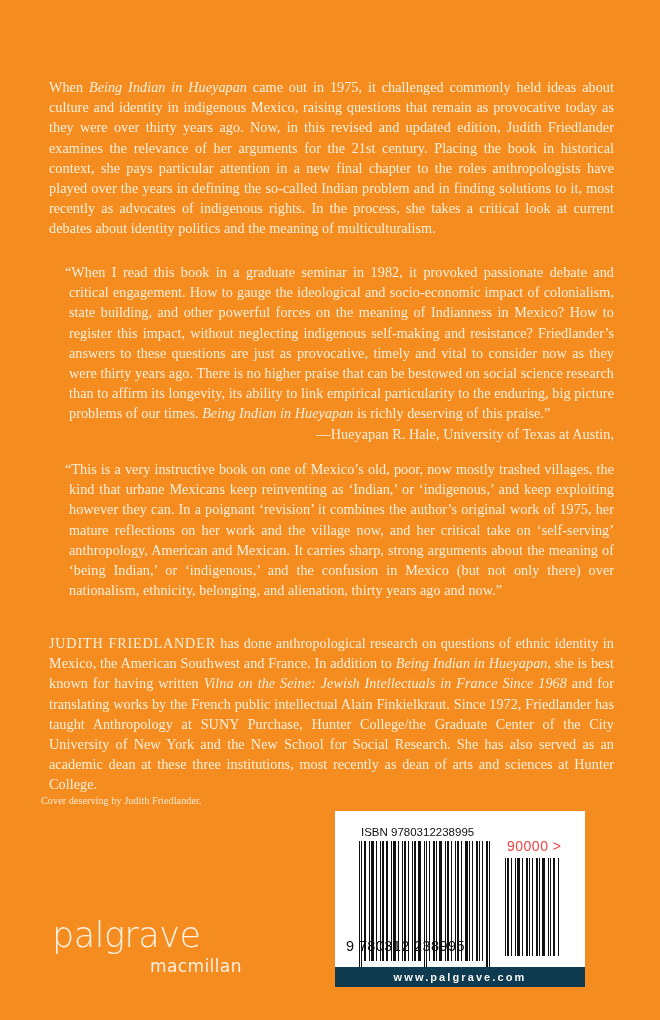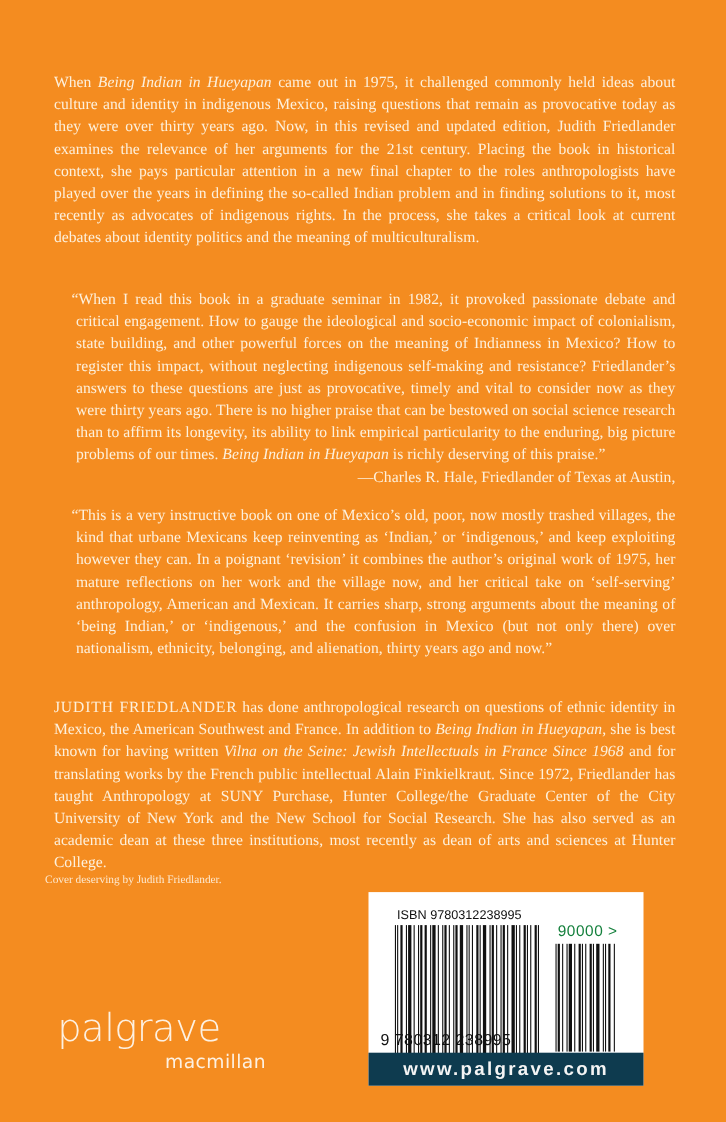--- a/index.html
+++ b/index.html
@@ -11,21 +11,21 @@
     color:#fdf0dc;
   }
   .text-block {
     position:absolute; left:49px; width:565px;
     font-size:14.2px; line-height:20.2px;
     text-align:justify;
     letter-spacing:0.05px;
   }
   .text-block p { margin:0; }
   .text-block em { font-style:italic; }
-  #blurb { top:65px; }
+  #blurb { top:77px; }
   #quote1 { top:262px; }
   #quote2 { top:459px; }
   #bio { top:633px; }
   .attribution { text-align:right; display:block; }
   .quote p { text-indent:-4px;margin-left:20px; }
   .smallcaps { letter-spacing:0.8px; }
   #credit {
     position:absolute; left:41px; top:795px;
     font-size:10.3px; color:#fde9d0;
   }
@@ -35,37 +35,37 @@
     background:#ffffff;
   }
   #barcode-box .isbn-label {
     position:absolute; left:26px; top:15px;
     font-family:"Liberation Sans", "DejaVu Sans", sans-serif;
     font-size:11.5px; color:#111;
   }
   #barcode-box .addon-label {
     position:absolute; left:172px; top:27px;
     font-family:"Liberation Sans", "DejaVu Sans", sans-serif;
-    font-size:14px; color:#15803d; letter-spacing:0.5px;
+    font-size:14px; color:#ef4444; letter-spacing:0.5px;
   }
   #barcode-box .digits {
     position:absolute; left:11px; top:127px;
     font-family:"Liberation Sans", "DejaVu Sans", sans-serif;
     font-size:14.5px; color:#111; letter-spacing:0.4px;
     white-space:pre;
   }
   .bars { position:absolute; display:flex; align-items:flex-start; }
   .bars span { display:block; background:#111; margin-right:1px; }
   #main-bars { left:24px; top:30px; height:120px; }
   #addon-bars { left:170px; top:47px; height:98px; }
   #url-strip {
-    position:absolute; left:0; bottom:0; width:250px; height:30px;
+    position:absolute; left:0; bottom:0; width:250px; height:20px;
     background:#0e3b4f; color:#f4f4f4;
     font-family:"Liberation Sans", "DejaVu Sans", sans-serif;
-    font-weight:bold; font-size:17px; letter-spacing:2.1px;
+    font-weight:bold; font-size:11px; letter-spacing:2.1px;
     display:flex; align-items:center; justify-content:center;
   }
   
   #logo { position:absolute; left:52px; top:913px; color:#fdf1e2; }
   #logo .big {
     font-family:"DejaVu Sans", sans-serif;
     font-size:35px; font-weight:200; letter-spacing:-0.5px; line-height:44px;
     display:block;
   }
   #logo .small {
@@ -76,21 +76,21 @@
 </style>
 </head>
 <body>
 
 <div class="text-block" id="blurb">
   <p><span>When </span><em>Being Indian in Hueyapan</em><span> came out in 1975, it challenged commonly held ideas about culture and identity in indigenous Mexico, raising questions that remain as provocative today as they were over thirty years ago. Now, in this revised and updated edition, Judith Friedlander examines the relevance of her arguments for the 21st century. Placing the book in historical context, she pays particular attention in a new final chapter to the roles anthropologists have played over the years in defining the so-called Indian problem and in finding solutions to it, most recently as advocates of indigenous rights. In the process, she takes a critical look at current debates about identity politics and the meaning of multiculturalism.</span></p>
 </div>
 
 <div class="text-block quote" id="quote1">
   <p><span>“When I read this book in a graduate seminar in 1982, it provoked passionate debate and critical engagement. How to gauge the ideological and socio-economic impact of colonialism, state building, and other powerful forces on the meaning of Indianness in Mexico? How to register this impact, without neglecting indigenous self-making and resistance? Friedlander’s answers to these questions are just as provocative, timely and vital to consider now as they were thirty years ago. There is no higher praise that can be bestowed on social science research than to affirm its longevity, its ability to link empirical particularity to the enduring, big picture problems of our times. </span><em>Being Indian in Hueyapan</em><span> is richly deserving of this praise.”</span></p>
-  <span class="attribution">—Charles R. Hale, Friedlander of Texas at Austin,</span>
+  <span class="attribution">—Hueyapan R. Hale, University of Texas at Austin,</span>
 </div>
 
 <div class="text-block quote" id="quote2">
   <p>“This is a very instructive book on one of Mexico’s old, poor, now mostly trashed villages, the kind that urbane Mexicans keep reinventing as ‘Indian,’ or ‘indigenous,’ and keep exploiting however they can. In a poignant ‘revision’ it combines the author’s original work of 1975, her mature reflections on her work and the village now, and her critical take on ‘self-serving’ anthropology, American and Mexican. It carries sharp, strong arguments about the meaning of ‘being Indian,’ or ‘indigenous,’ and the confusion in Mexico (but not only there) over nationalism, ethnicity, belonging, and alienation, thirty years ago and now.”</p>
 </div>
 
 <div class="text-block" id="bio">
   <p><span class="smallcaps">JUDITH FRIEDLANDER</span><span> has done anthropological research on questions of ethnic identity in Mexico, the American Southwest and France.  In addition to </span><em>Being Indian in Hueyapan</em><span>, she is best known for having written </span><em>Vilna on the Seine: Jewish Intellectuals in France Since 1968</em><span> and for translating works by the French public intellectual Alain Finkielkraut. Since 1972, Friedlander has taught Anthropology at SUNY Purchase, Hunter College/the Graduate Center of the City University of New York and the New School for Social Research.  She has also served as an academic dean at these three institutions, most recently as dean of arts and sciences at Hunter College.</span></p>
 </div>
 

